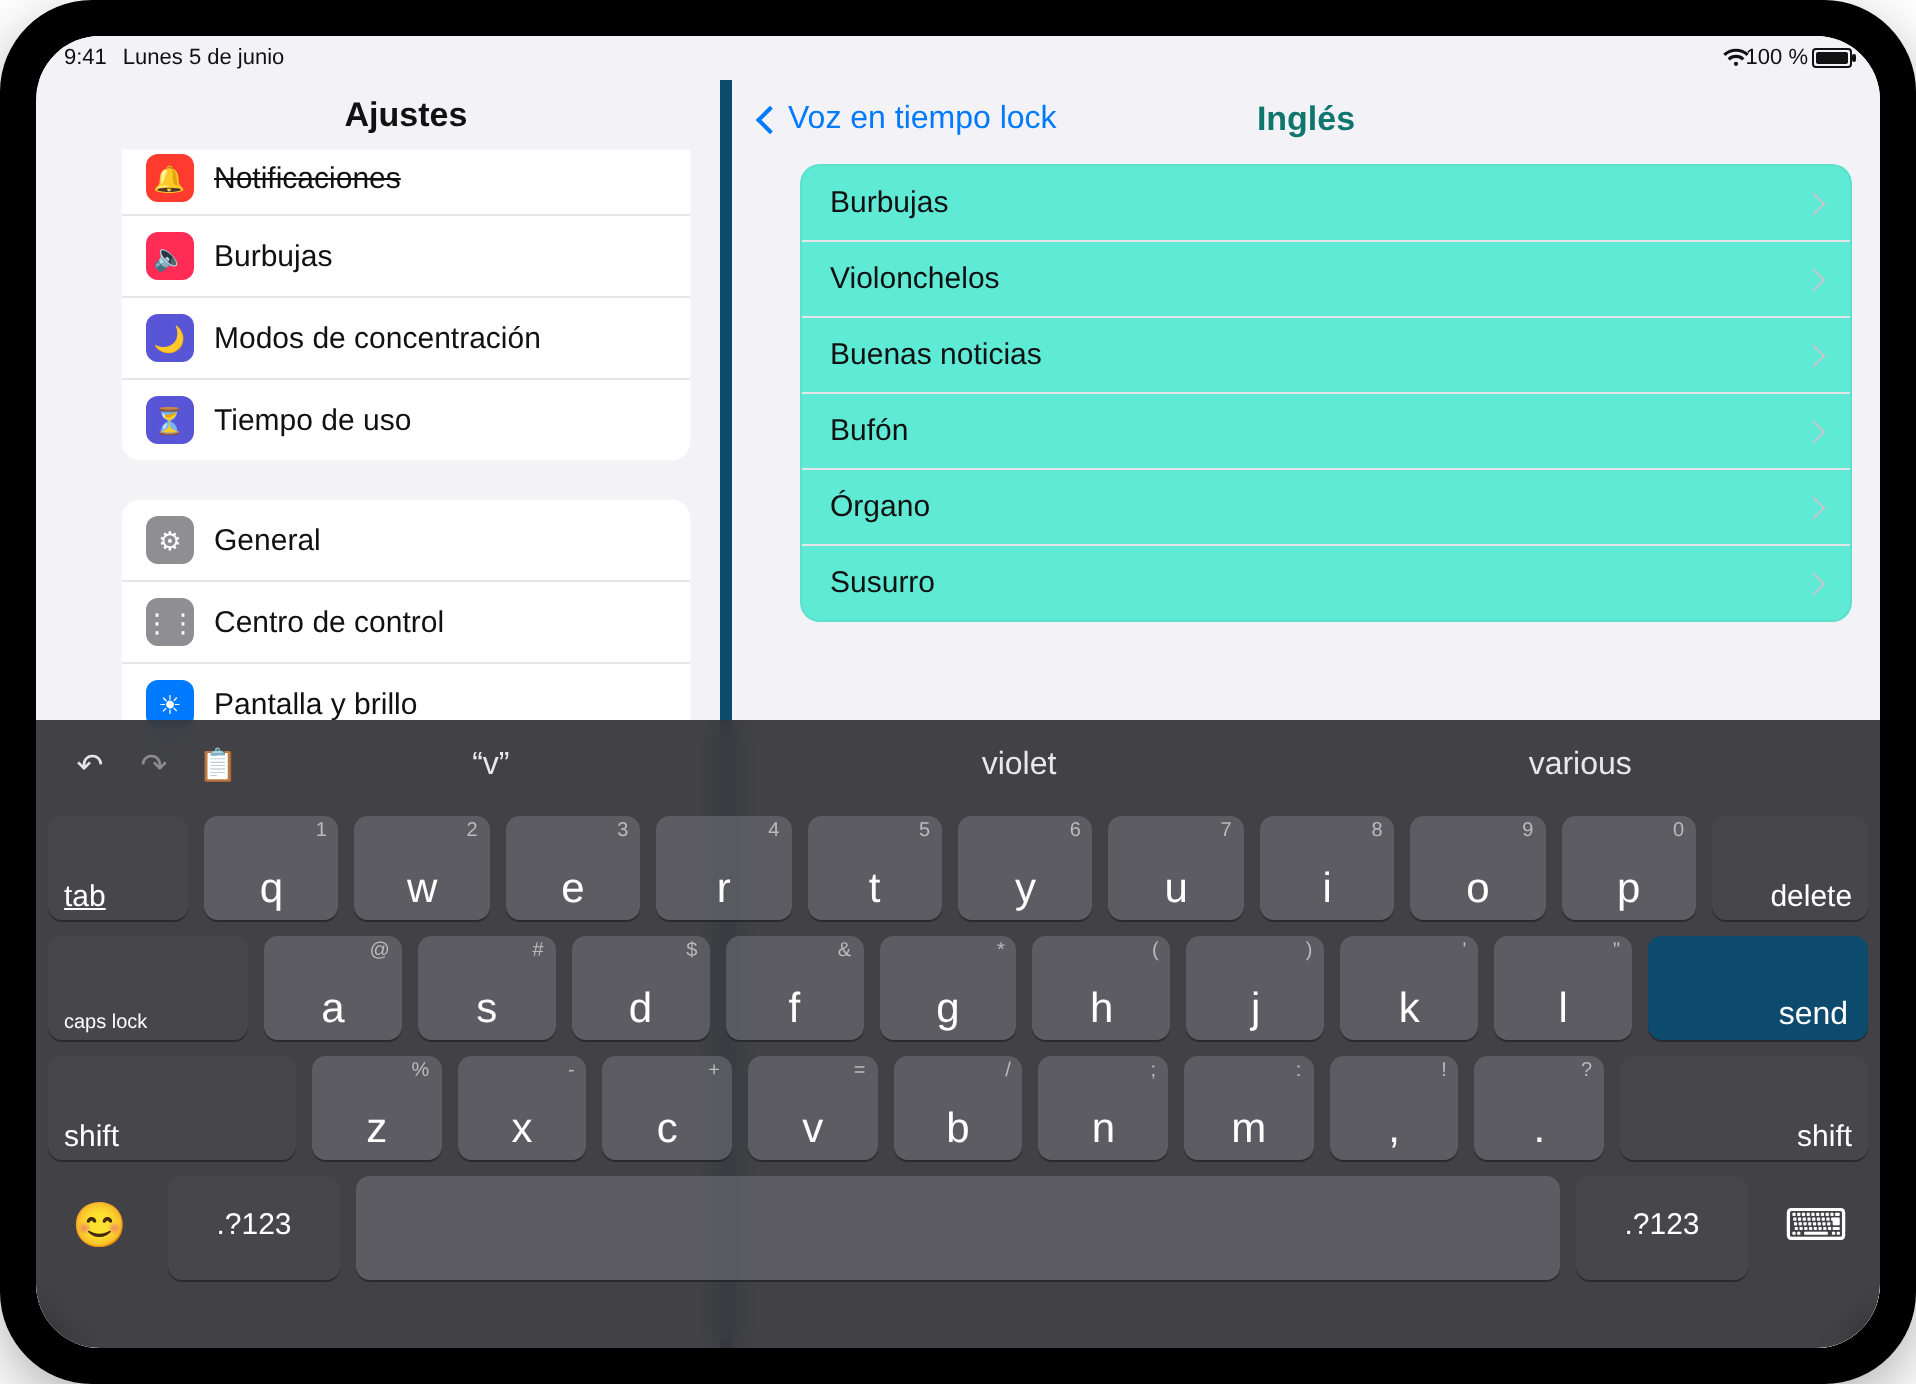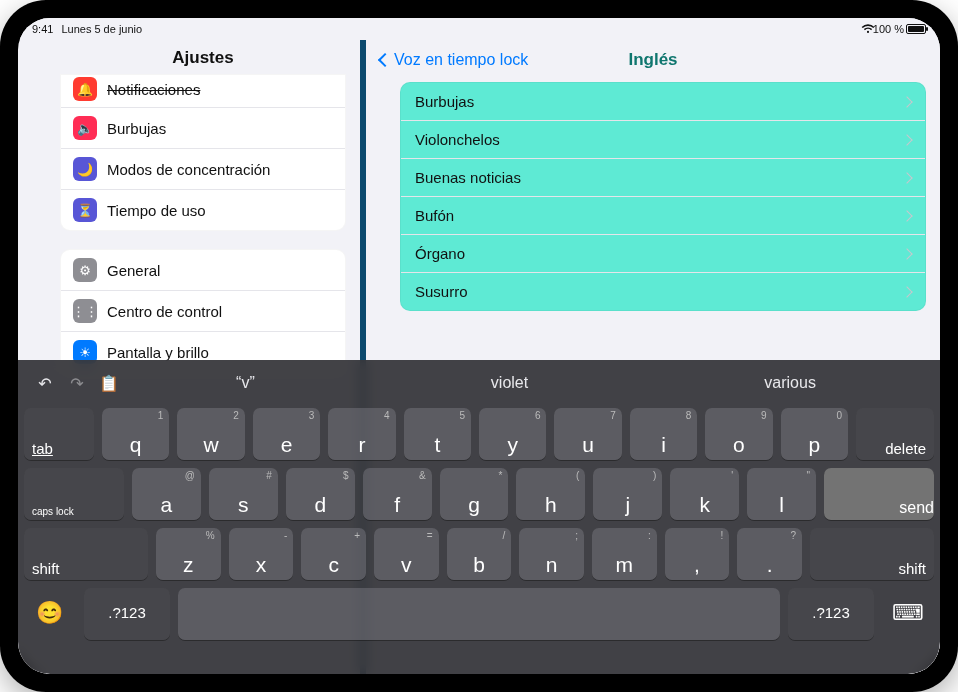--- a/index.html
+++ b/index.html
@@ -164,21 +164,21 @@
     display:flex;align-items:flex-end;justify-content:center;
     color:#fff;font-size:21px;font-weight:300;
     padding-bottom:3px;
     position:relative;
     box-shadow:0 1px 0 rgba(0,0,0,.35);
   }
   .key .sub{position:absolute;top:2px;right:6px;font-size:10px;color:#bbb;}
   .key.wide-tab{flex:0 0 70px;font-size:15px;align-items:flex-end;justify-content:flex-start;padding-left:8px;text-decoration:underline;}
   .key.wide-del{flex:0 0 78px;font-size:15px;align-items:flex-end;justify-content:flex-end;padding-right:8px;}
   .key.wide-caps{flex:0 0 100px;font-size:10px;align-items:flex-end;justify-content:flex-start;padding-left:8px;}
-  .key.wide-send{flex:0 0 110px;background:#737373;font-size:16px;align-items:flex-end;justify-content:flex-end;}
+  .key.wide-send{flex:0 0 110px;background:#0c4a6e;font-size:16px;align-items:flex-end;justify-content:flex-end;padding-right:10px;}
   .key.wide-shift{flex:0 0 124px;font-size:15px;align-items:flex-end;justify-content:flex-start;padding-left:8px;}
   .key.wide-shiftr{flex:0 0 124px;font-size:15px;align-items:flex-end;justify-content:flex-end;padding-right:8px;}
   .key.dark{background:rgba(75,75,80,.55);}
   .key.space{flex:1;}
   .key.btm{font-size:15px;align-items:center;}
   .key.round{flex:0 0 52px;display:flex;align-items:center;justify-content:center;background:transparent;box-shadow:none;font-size:22px;}
   .key.numpad{flex:0 0 86px;}
   .cand-icon{width:18px;height:18px;display:flex;align-items:center;justify-content:center;}
 </style>
 </head>

